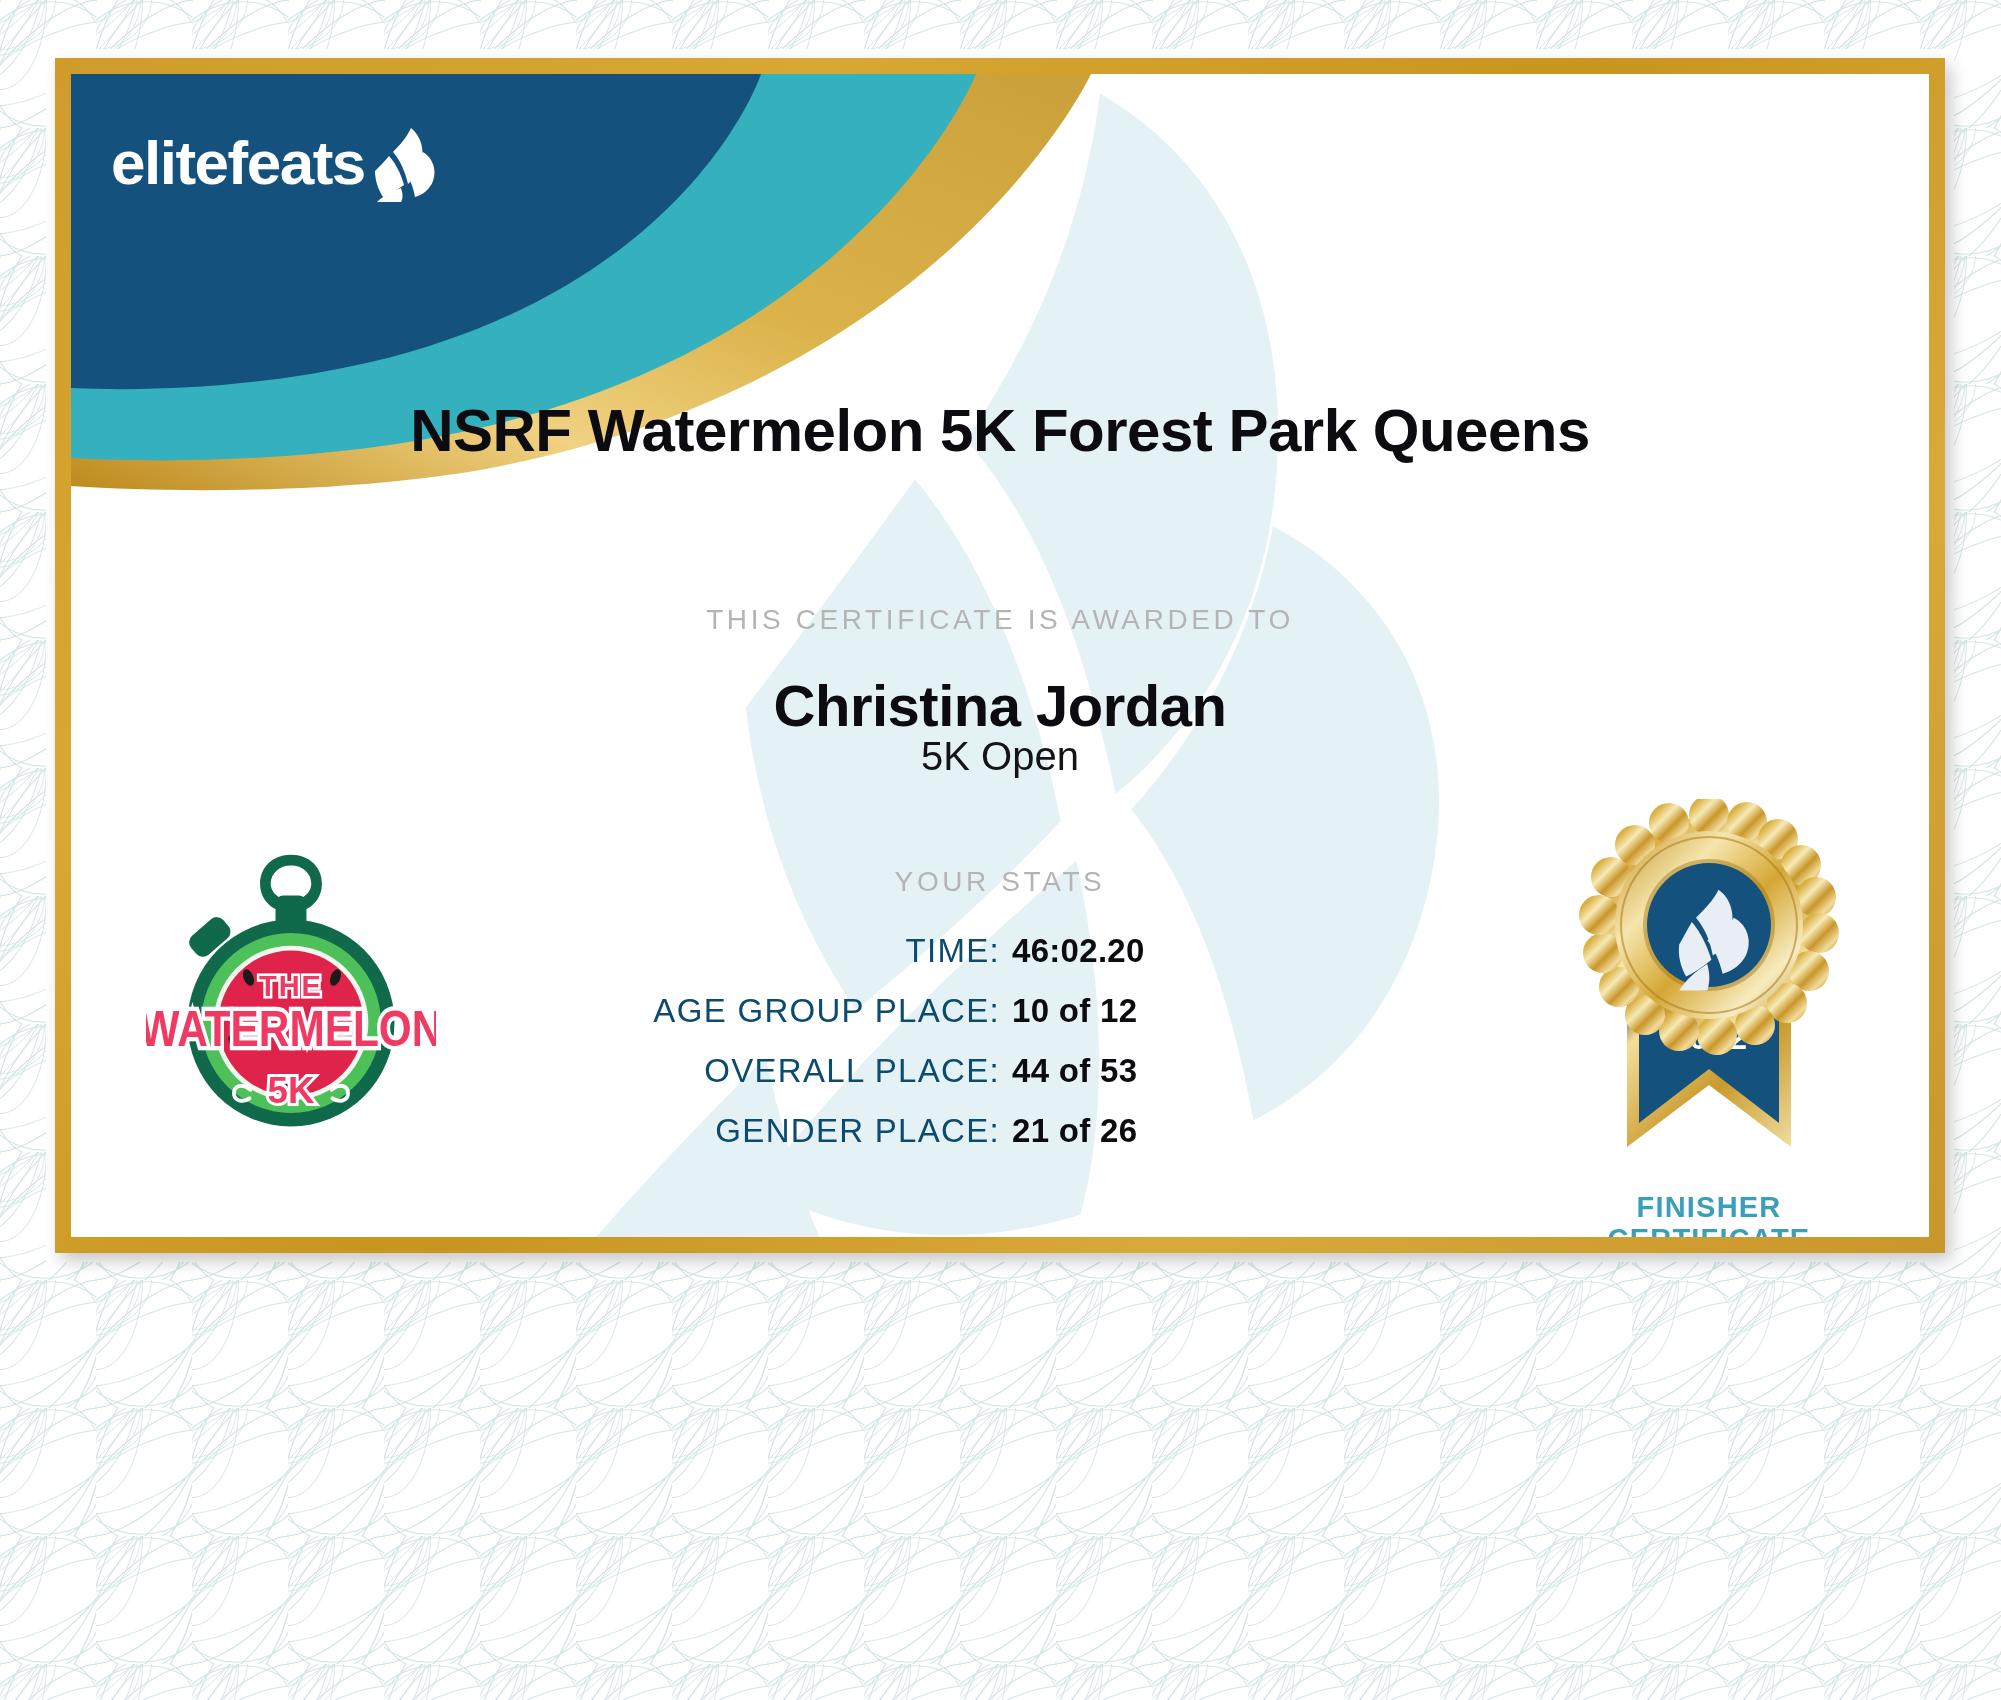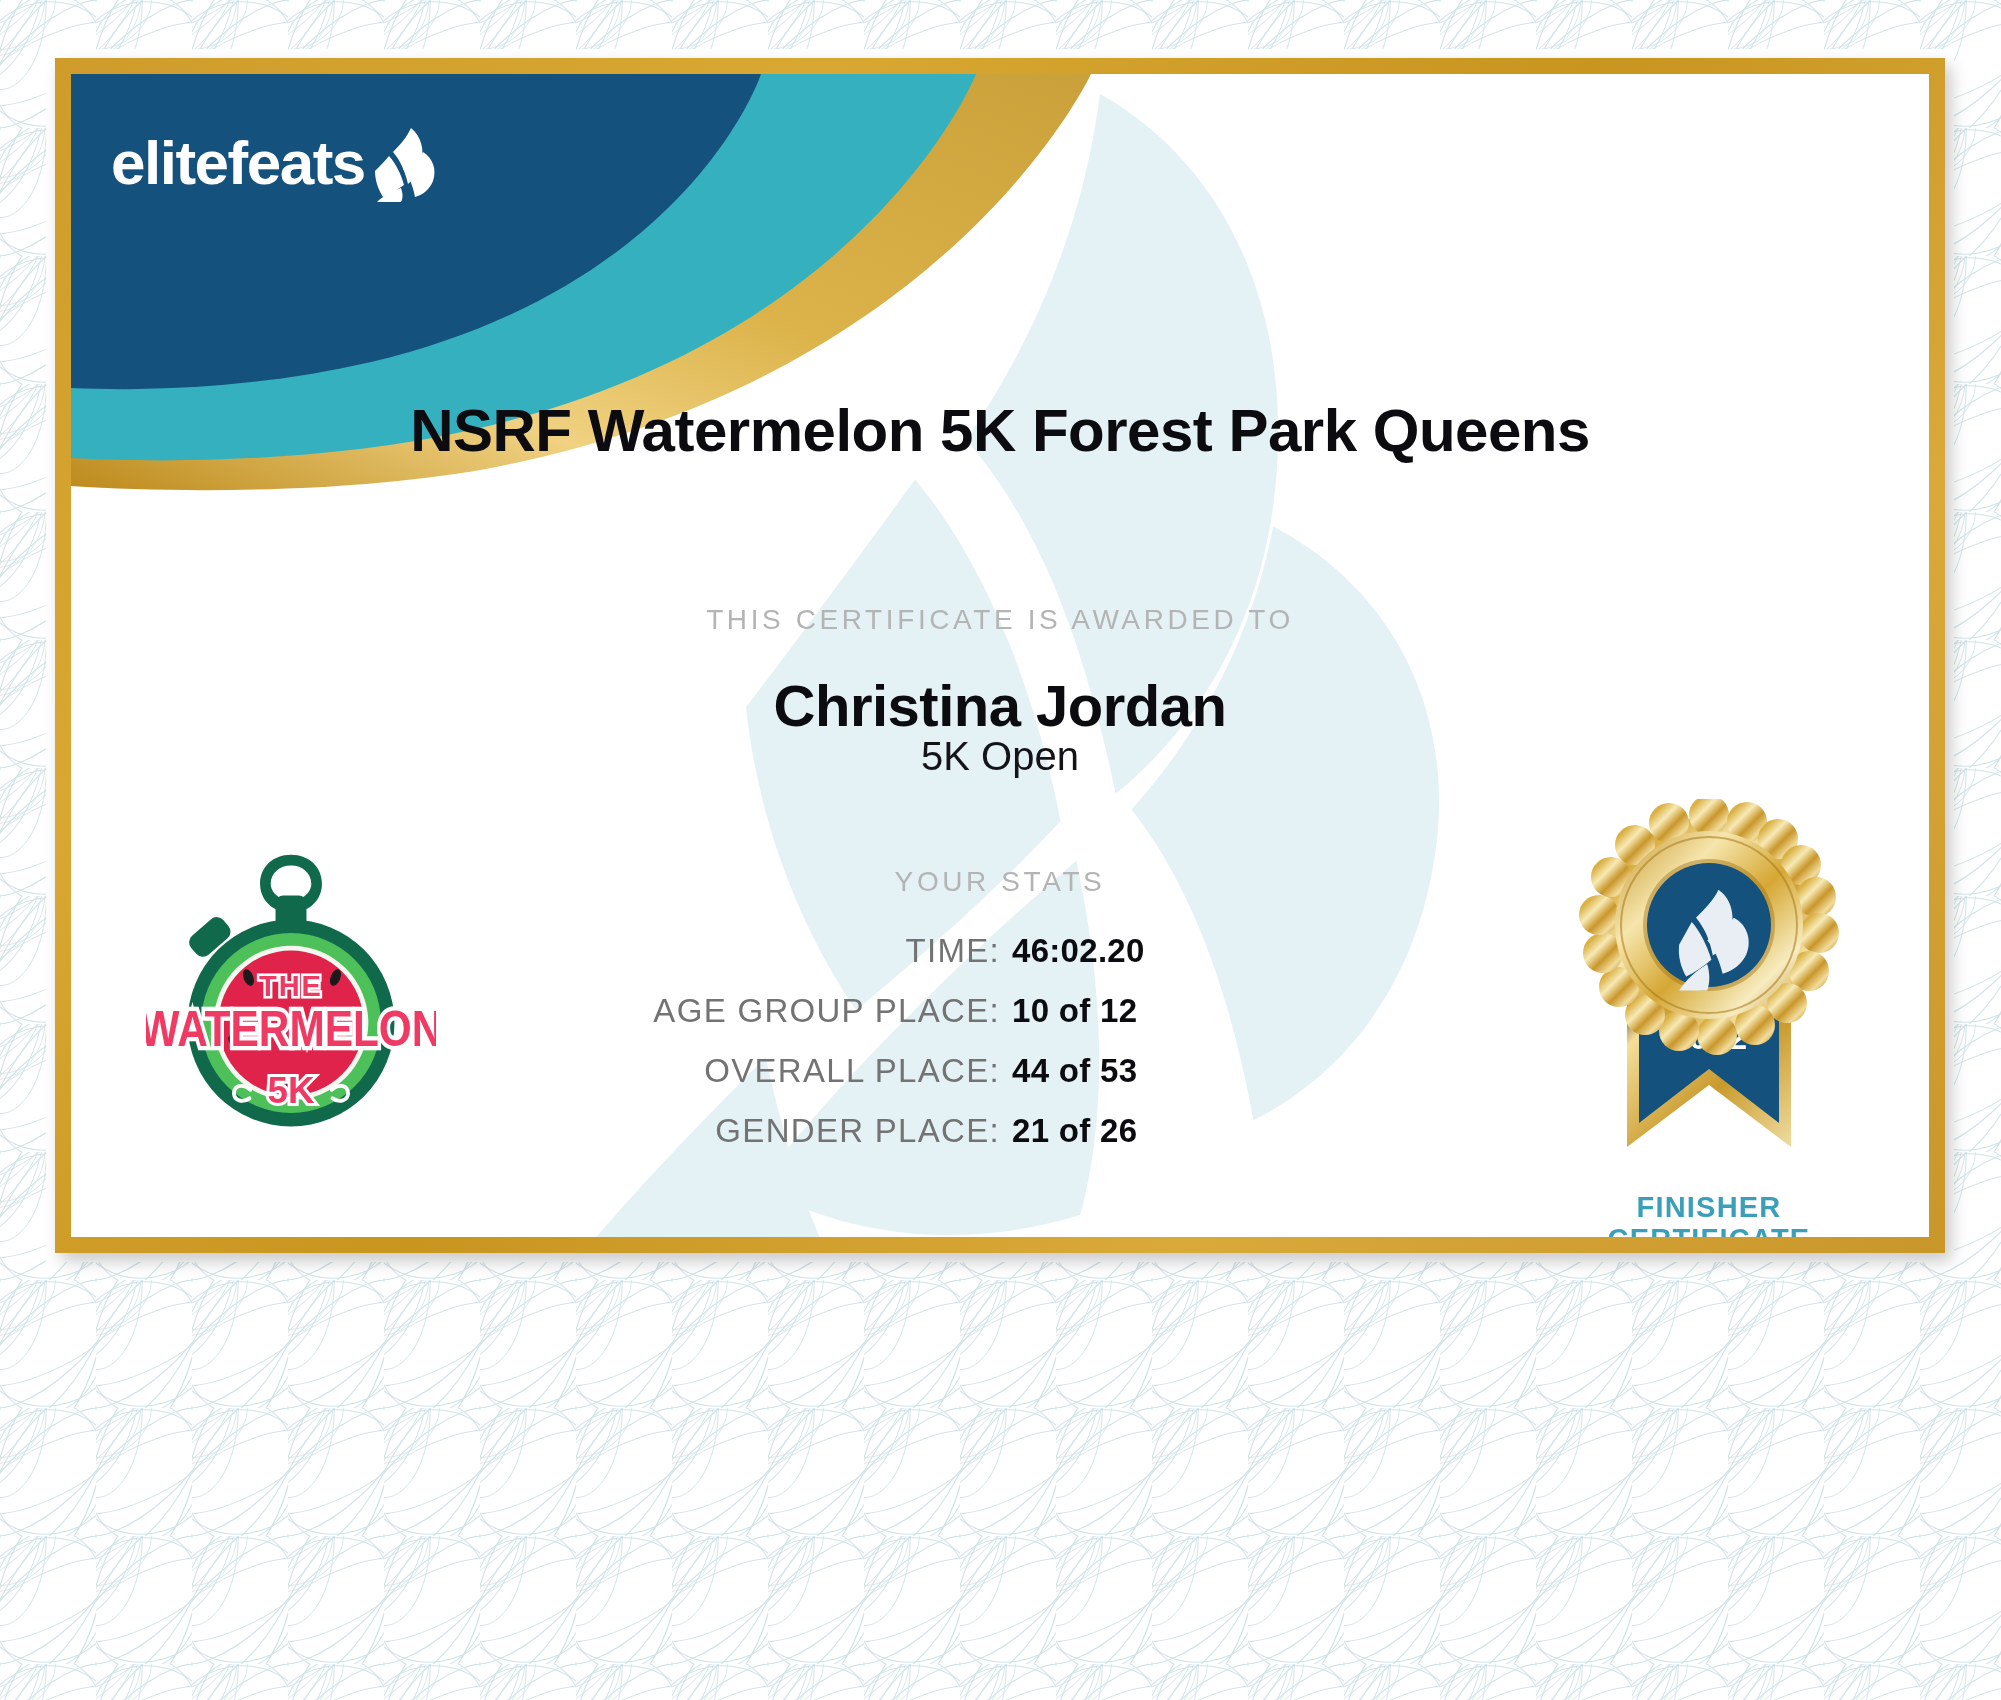--- a/index.html
+++ b/index.html
@@ -150,21 +150,21 @@
   }
   .stat-row {
     display: flex;
     justify-content: center;
     align-items: baseline;
     margin-bottom: 22px;
   }
   .stat-key {
     width: 562px;
     text-align: right;
-    color: #737373;
+    color: #0c4a6e;
     font-size: 33px;
     letter-spacing: 1.3px;
     font-weight: 400;
   }
   .stat-val {
     width: 562px;
     text-align: left;
     padding-left: 12px;
     color: #0b0b10;
     font-size: 33px;

